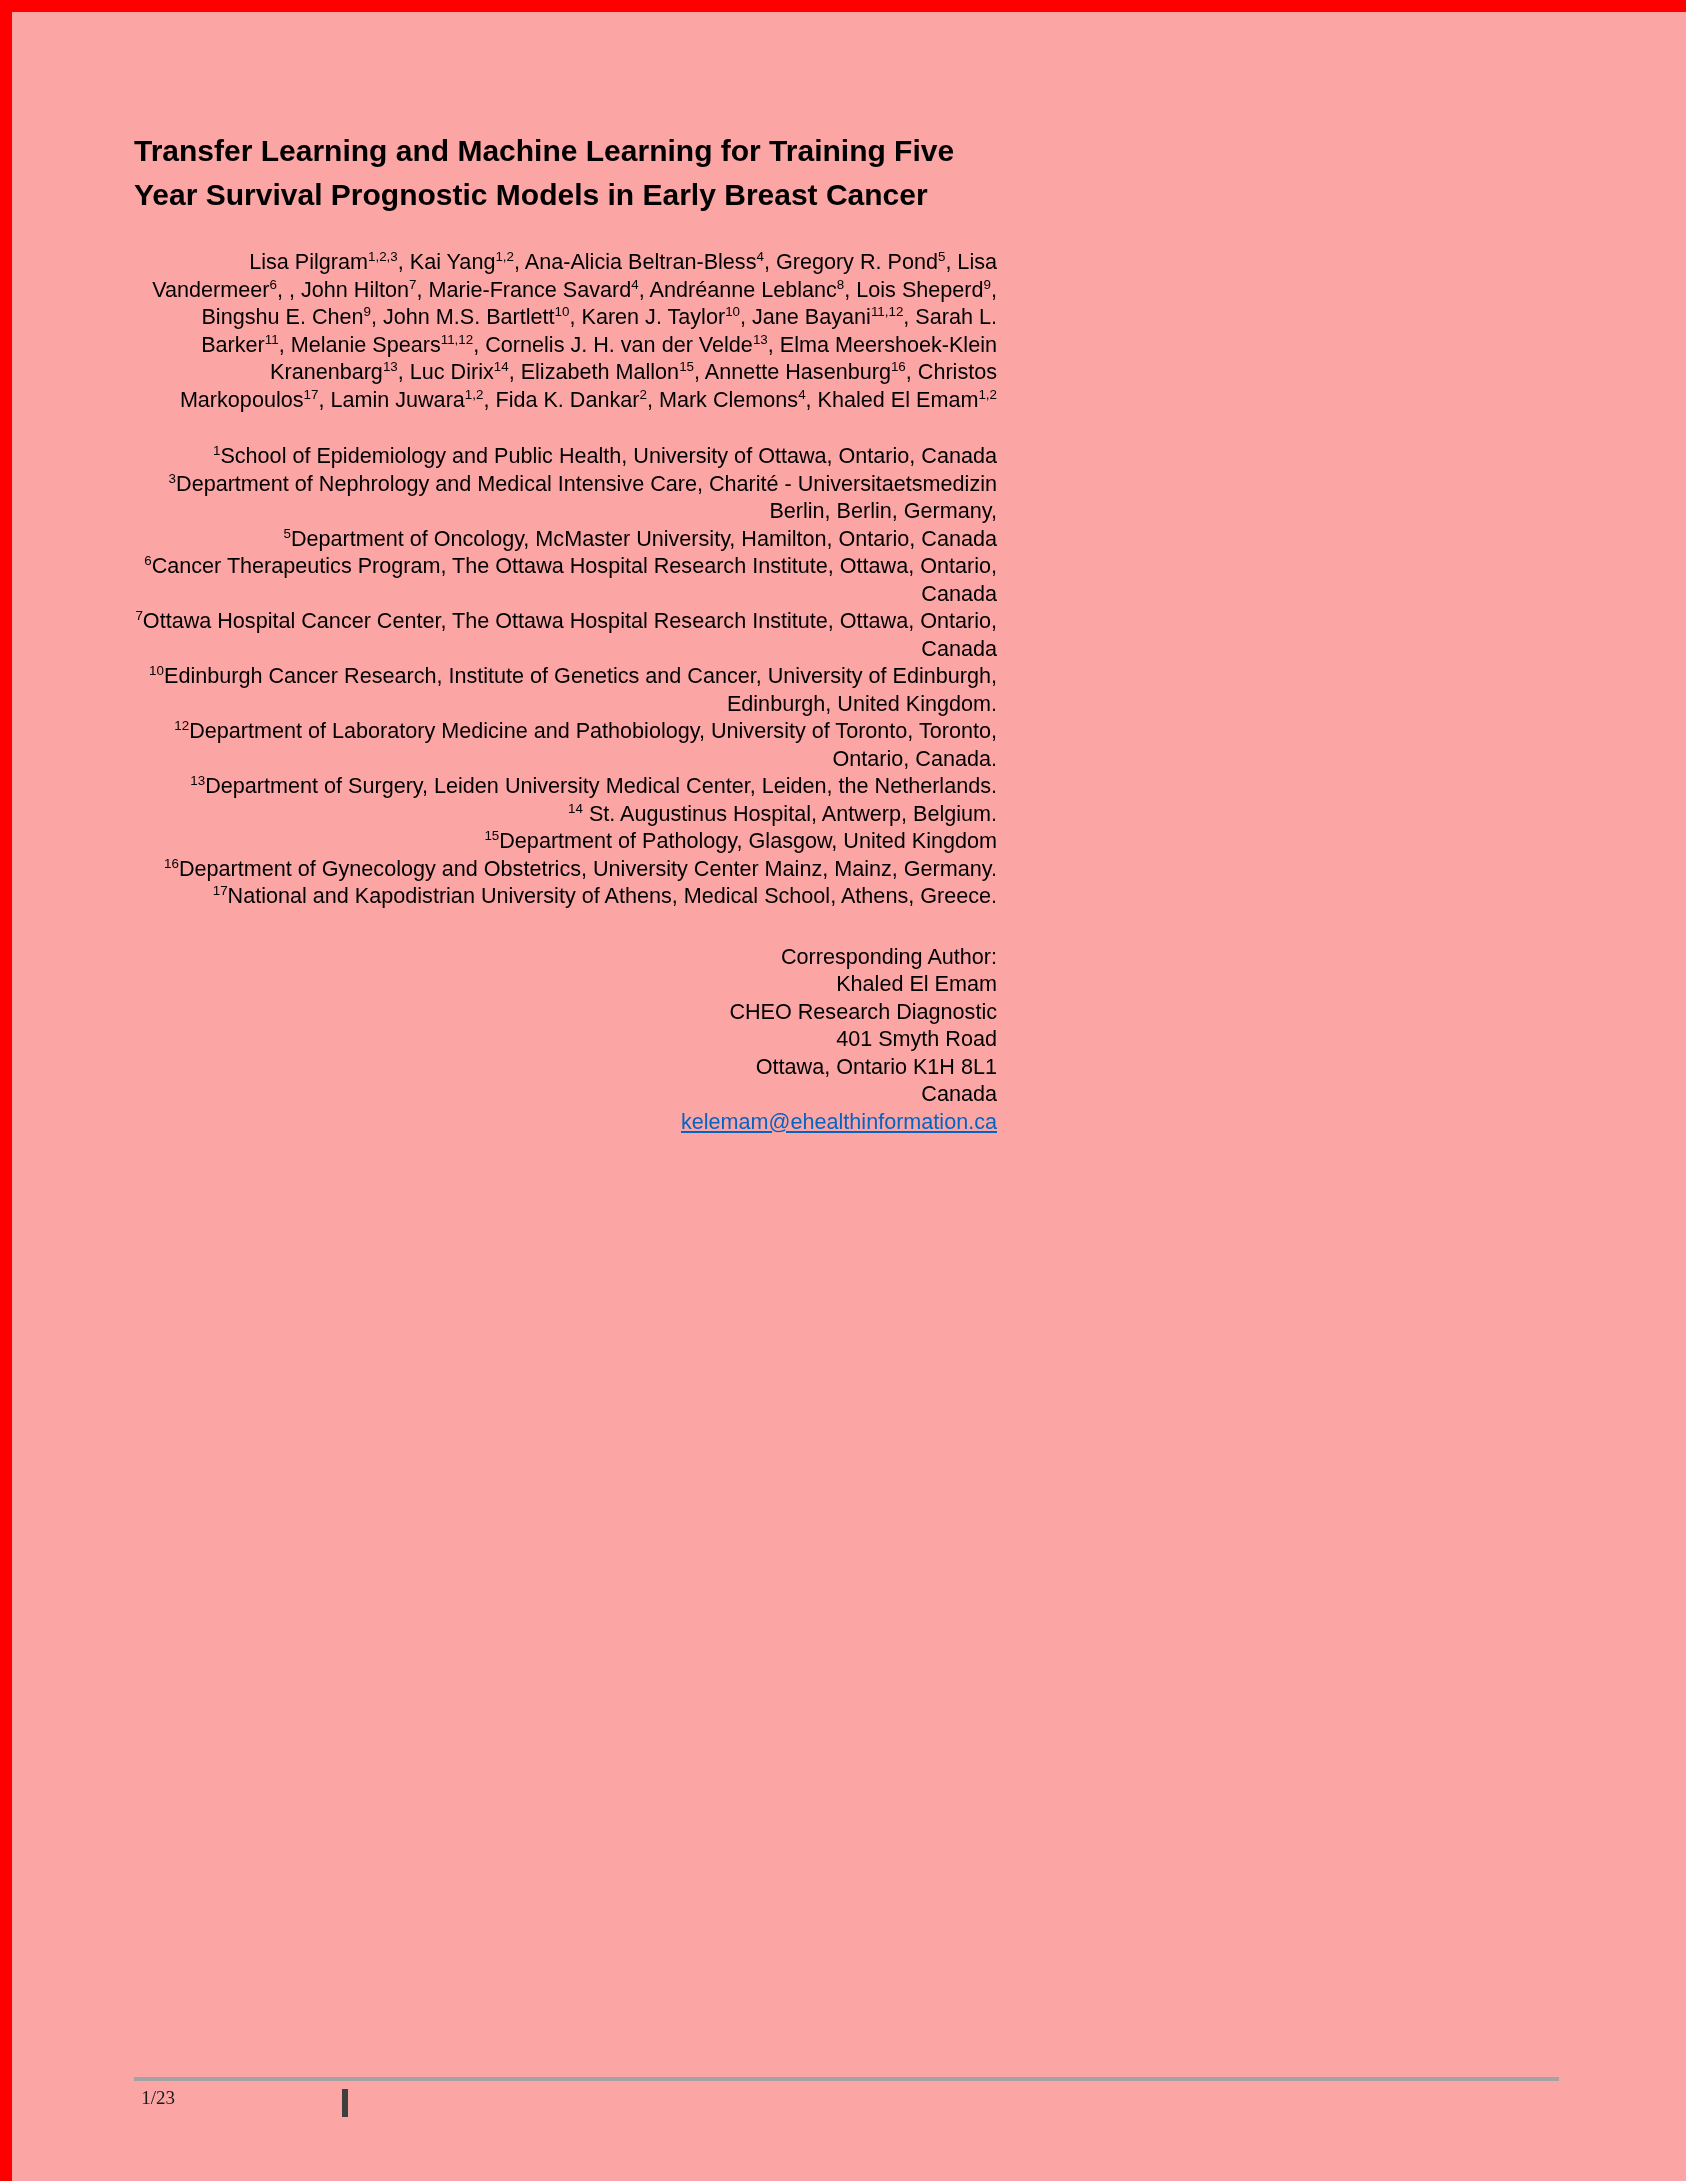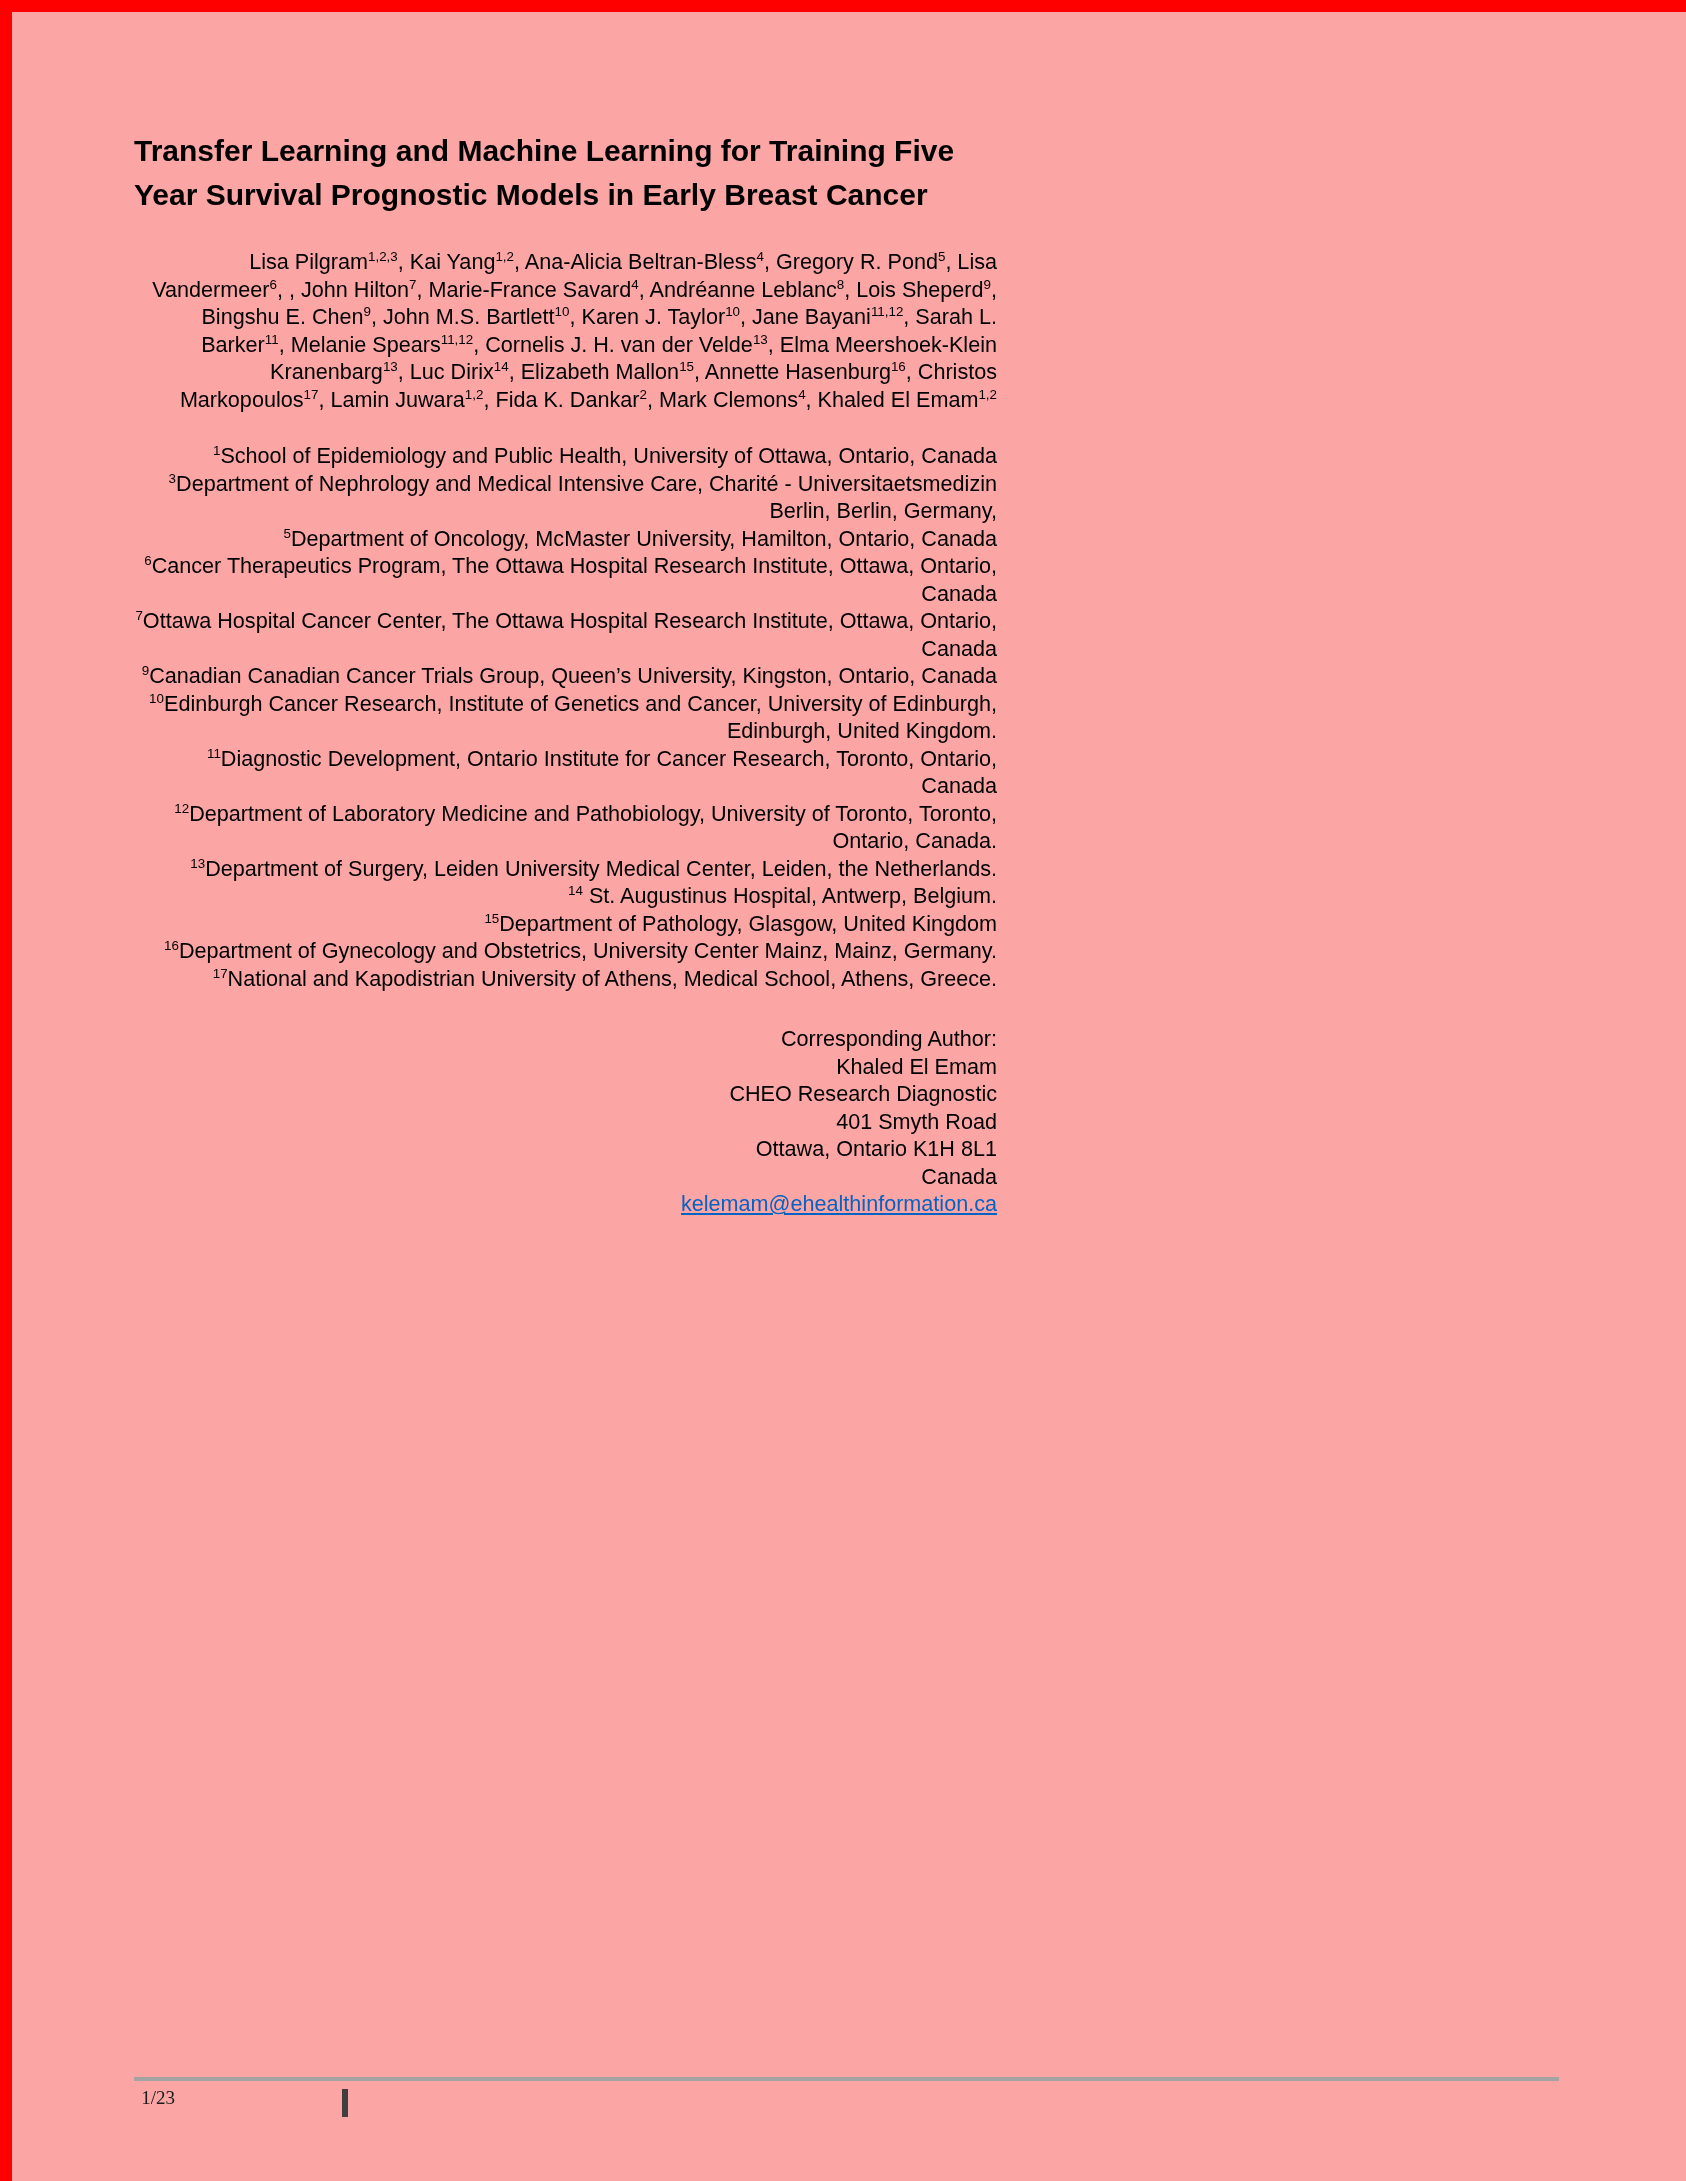--- a/index.html
+++ b/index.html
@@ -97,23 +97,21 @@
     <h1 class="paper-title">Transfer Learning and Machine Learning for Training Five Year Survival Prognostic Models in Early Breast Cancer</h1>
 
     <p class="authors body-text">Lisa Pilgram<sup>1,2,3</sup>, Kai Yang<sup>1,2</sup>, Ana-Alicia Beltran-Bless<sup>4</sup>, Gregory R. Pond<sup>5</sup>, Lisa Vandermeer<sup>6</sup>, , John Hilton<sup>7</sup>, Marie-France Savard<sup>4</sup>, Andréanne Leblanc<sup>8</sup>, Lois Sheperd<sup>9</sup>, Bingshu E. Chen<sup>9</sup>, John M.S. Bartlett<sup>10</sup>, Karen J. Taylor<sup>10</sup>, Jane Bayani<sup>11,12</sup>, Sarah L. Barker<sup>11</sup>, Melanie Spears<sup>11,12</sup>, Cornelis J. H. van der Velde<sup>13</sup>, Elma Meershoek-Klein Kranenbarg<sup>13</sup>, Luc Dirix<sup>14</sup>, Elizabeth Mallon<sup>15</sup>, Annette Hasenburg<sup>16</sup>, Christos Markopoulos<sup>17</sup>, Lamin Juwara<sup>1,2</sup>, Fida K. Dankar<sup>2</sup>, Mark Clemons<sup>4</sup>, Khaled El Emam<sup>1,2</sup></p>
 
     <div class="affiliations body-text">
         <div><sup>1</sup>School of Epidemiology and Public Health, University of Ottawa, Ontario, Canada</div>
         <div><sup>3</sup>Department of Nephrology and Medical Intensive Care, Charité - Universitaetsmedizin Berlin, Berlin, Germany,</div>
         <div><sup>5</sup>Department of Oncology, McMaster University, Hamilton, Ontario, Canada</div>
         <div><sup>6</sup>Cancer Therapeutics Program, The Ottawa Hospital Research Institute, Ottawa, Ontario, Canada</div>
         <div><sup>7</sup>Ottawa Hospital Cancer Center, The Ottawa Hospital Research Institute, Ottawa, Ontario, Canada</div>
-        <div><sup>9</sup>Canadian Canadian Cancer Trials Group, Queen’s University, Kingston, Ontario, Canada</div>
         <div><sup>10</sup>Edinburgh Cancer Research, Institute of Genetics and Cancer, University of Edinburgh, Edinburgh, United Kingdom.</div>
-        <div><sup>11</sup>Diagnostic Development, Ontario Institute for Cancer Research, Toronto, Ontario, Canada</div>
         <div><sup>12</sup>Department of Laboratory Medicine and Pathobiology, University of Toronto, Toronto, Ontario, Canada.</div>
         <div><sup>13</sup>Department of Surgery, Leiden University Medical Center, Leiden, the Netherlands.</div>
         <div><sup>14</sup> St. Augustinus Hospital, Antwerp, Belgium.</div>
         <div><sup>15</sup>Department of Pathology, Glasgow, United Kingdom</div>
         <div><sup>16</sup>Department of Gynecology and Obstetrics, University Center Mainz, Mainz, Germany.</div>
         <div><sup>17</sup>National and Kapodistrian University of Athens, Medical School, Athens, Greece.</div>
       </div>
 
     <div class="corresponding body-text">
       <div>Corresponding Author:</div>

